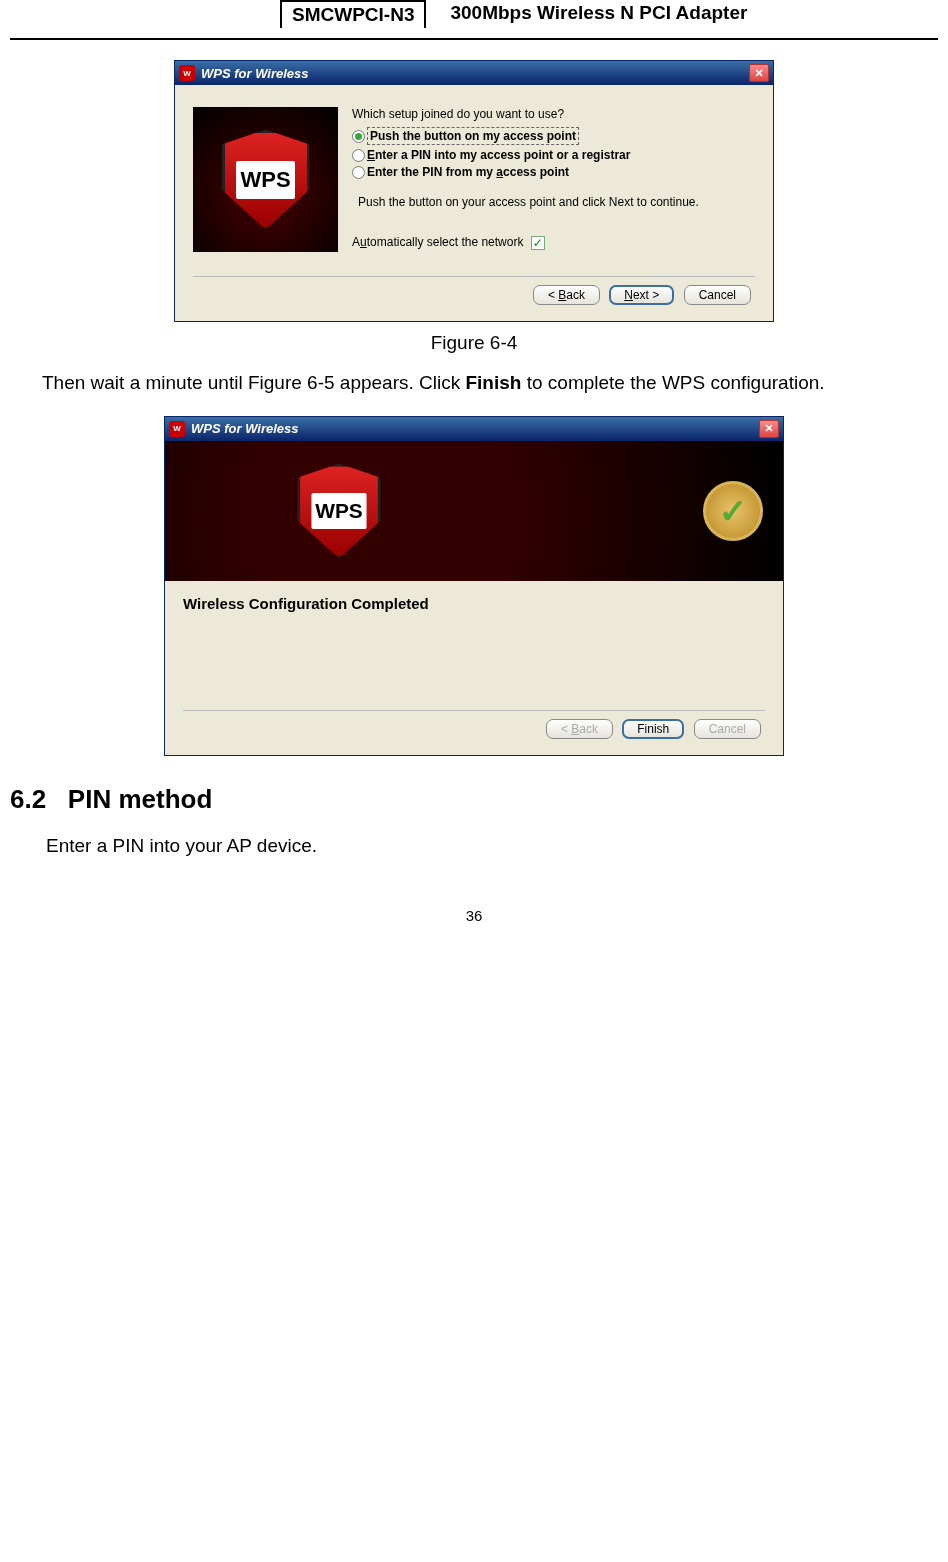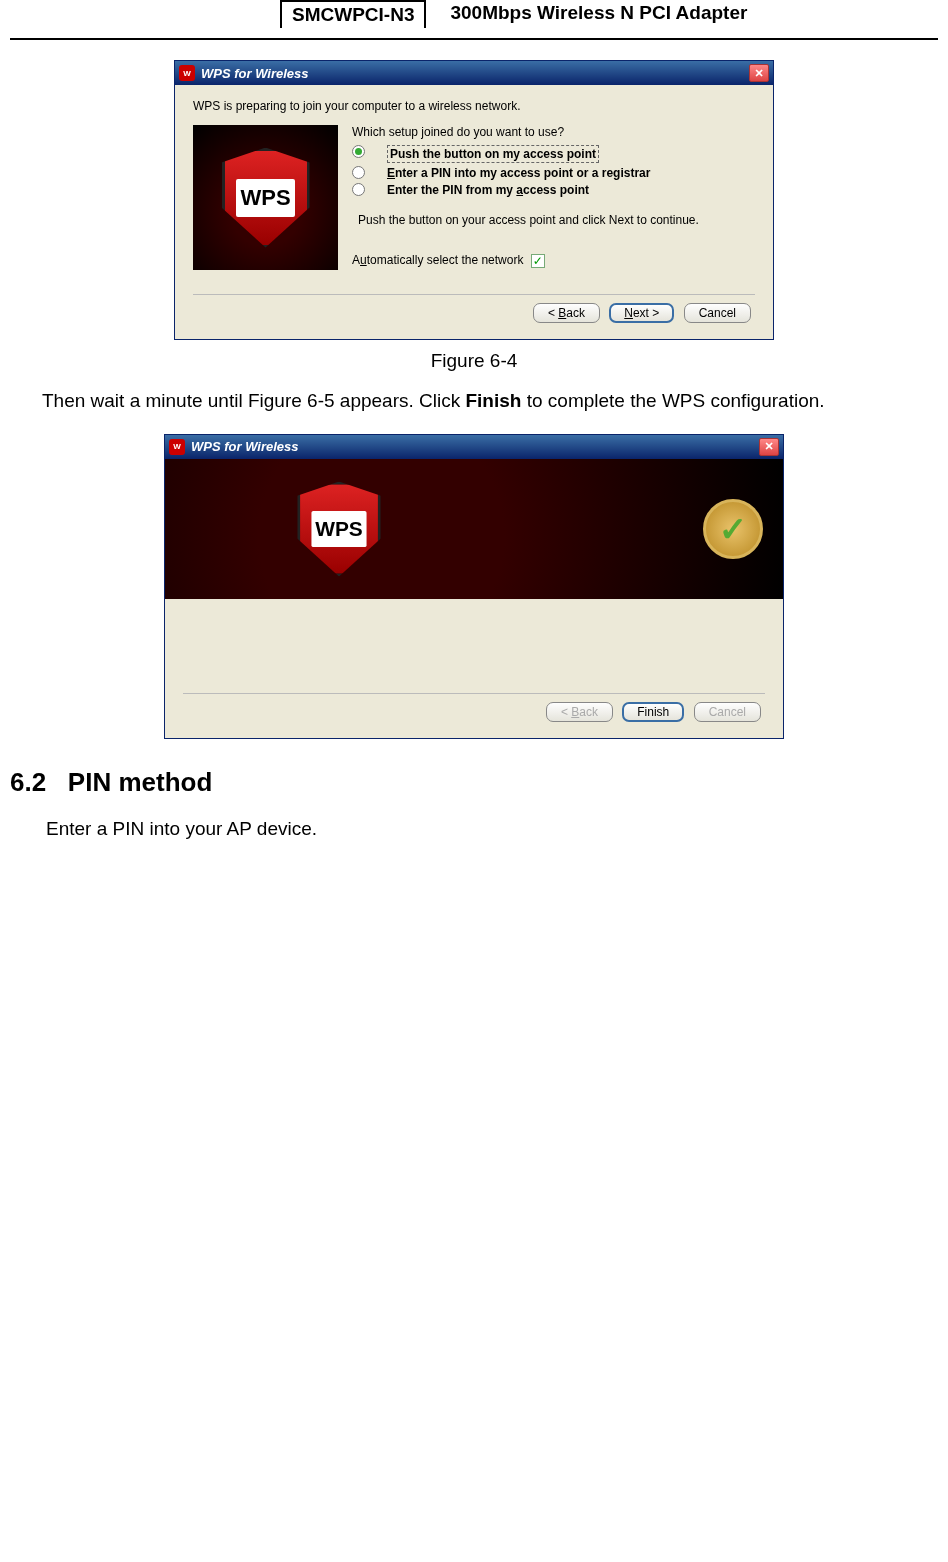--- a/index.html
+++ b/index.html
@@ -100,21 +100,21 @@
     color: #000;
     font-weight: bold;
     font-family: Arial Black, Arial, sans-serif;
     font-size: 22px;
     padding: 6px 4px;
     border-radius: 2px;
   }
   .setup-col { flex: 1; }
   .q { margin-bottom: 6px; }
   .radio-row {
-    display: flex; align-items: flex-start; gap: 22px;
+    display: flex; align-items: center; gap: 2px;
     font-weight: bold; margin: 3px 0;
   }
   .radio {
     width: 13px; height: 13px; border: 1px solid #777; border-radius: 50%;
     background: #fff; display: inline-flex; align-items: center; justify-content: center;
   }
   .radio.sel::after { content:""; width:7px; height:7px; background:#3a3; border-radius:50%; }
   .dashed { border: 1px dashed #666; padding: 1px 2px; display:inline-block; }
   .instr { font-weight: normal; margin: 16px 0 6px 6px; }
   .auto-row { text-align: left; margin-top: 26px; font-size: 12px; }
@@ -176,21 +176,20 @@
     <div class="header-right">300Mbps Wireless N PCI Adapter</div>
   </div>
 
   <div class="win">
     <div class="titlebar">
       <span class="tb-icon">W</span>
       <span class="tb-title">WPS for Wireless</span>
       <span class="tb-close">✕</span>
     </div>
     <div class="win-body">
-      <div class="sub">WPS is preparing to join your computer to a wireless network.</div>
       <div class="content-row">
         <div class="wps-logo">
           <div class="shield">
             <div class="shield-inner">WPS</div>
           </div>
         </div>
         <div class="setup-col">
           <div class="q">Which setup joined do you want to use?</div>
 
           <div class="radio-row">
@@ -236,20 +235,21 @@
       <span class="tb-close">✕</span>
     </div>
     <div class="win-body" style="padding:0 0 10px 0;">
       <div class="hero">
         <div class="shield">
           <div class="shield-inner">WPS</div>
         </div>
         <div class="hero-check">✓</div>
       </div>
       <div style="padding: 0 18px;">
+        <div class="completed-title">Wireless Configuration Completed</div>
         <div style="height:70px;"></div>
         <hr class="hr">
         <div class="btn-row">
           <span class="btn disabled"><span>&lt; </span><span class="u">B</span><span>ack</span></span>
           <span class="btn primary">Finish</span>
           <span class="btn disabled">Cancel</span>
         </div>
       </div>
     </div>
   </div>
@@ -257,13 +257,14 @@
 
   <div class="h-section">
     <span>6.2</span>&nbsp;&nbsp;&nbsp;<span>PIN method</span>
   </div>
 
 
   <div class="body-list">
     <span style="display:inline-block; width:36px;">1</span><span>Enter a PIN into your AP device.</span>
   </div>
 
+  <div class="footer-num">36</div>
 </div>
 
 </body></html>

